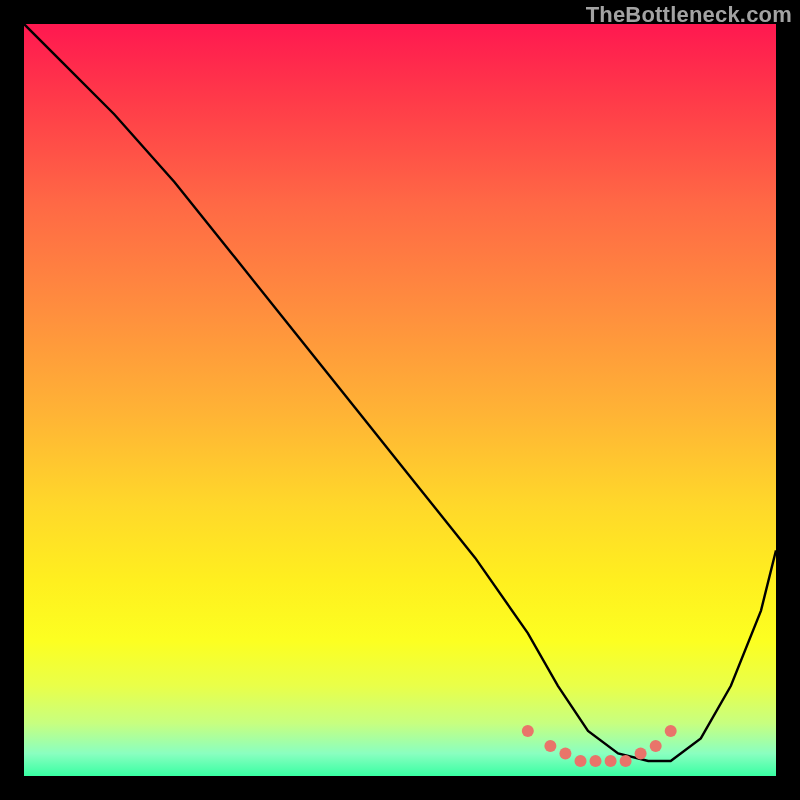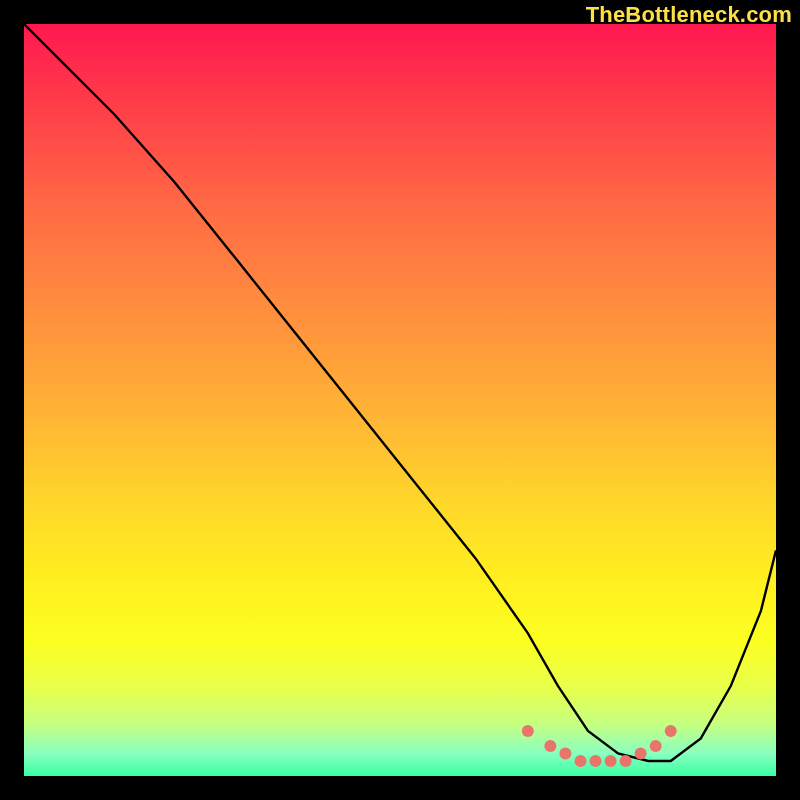--- a/index.html
+++ b/index.html
@@ -36,21 +36,21 @@
       #fcff21 82%,
       #e9ff49 88%,
       #c7ff80 93%,
       #8affc0 97%,
       #38ffa3 100%);
   }
   .watermark {
     position: absolute;
     top: 2px;
     right: 8px;
-    color: #fde047;
+    color: #a3a3a3;
     font-size: 22px;
     font-weight: 600;
     letter-spacing: 0.2px;
     user-select: none;
   }
   svg.curve {
     position: absolute;
     left: 0;
     top: 0;
     width: 752px;

